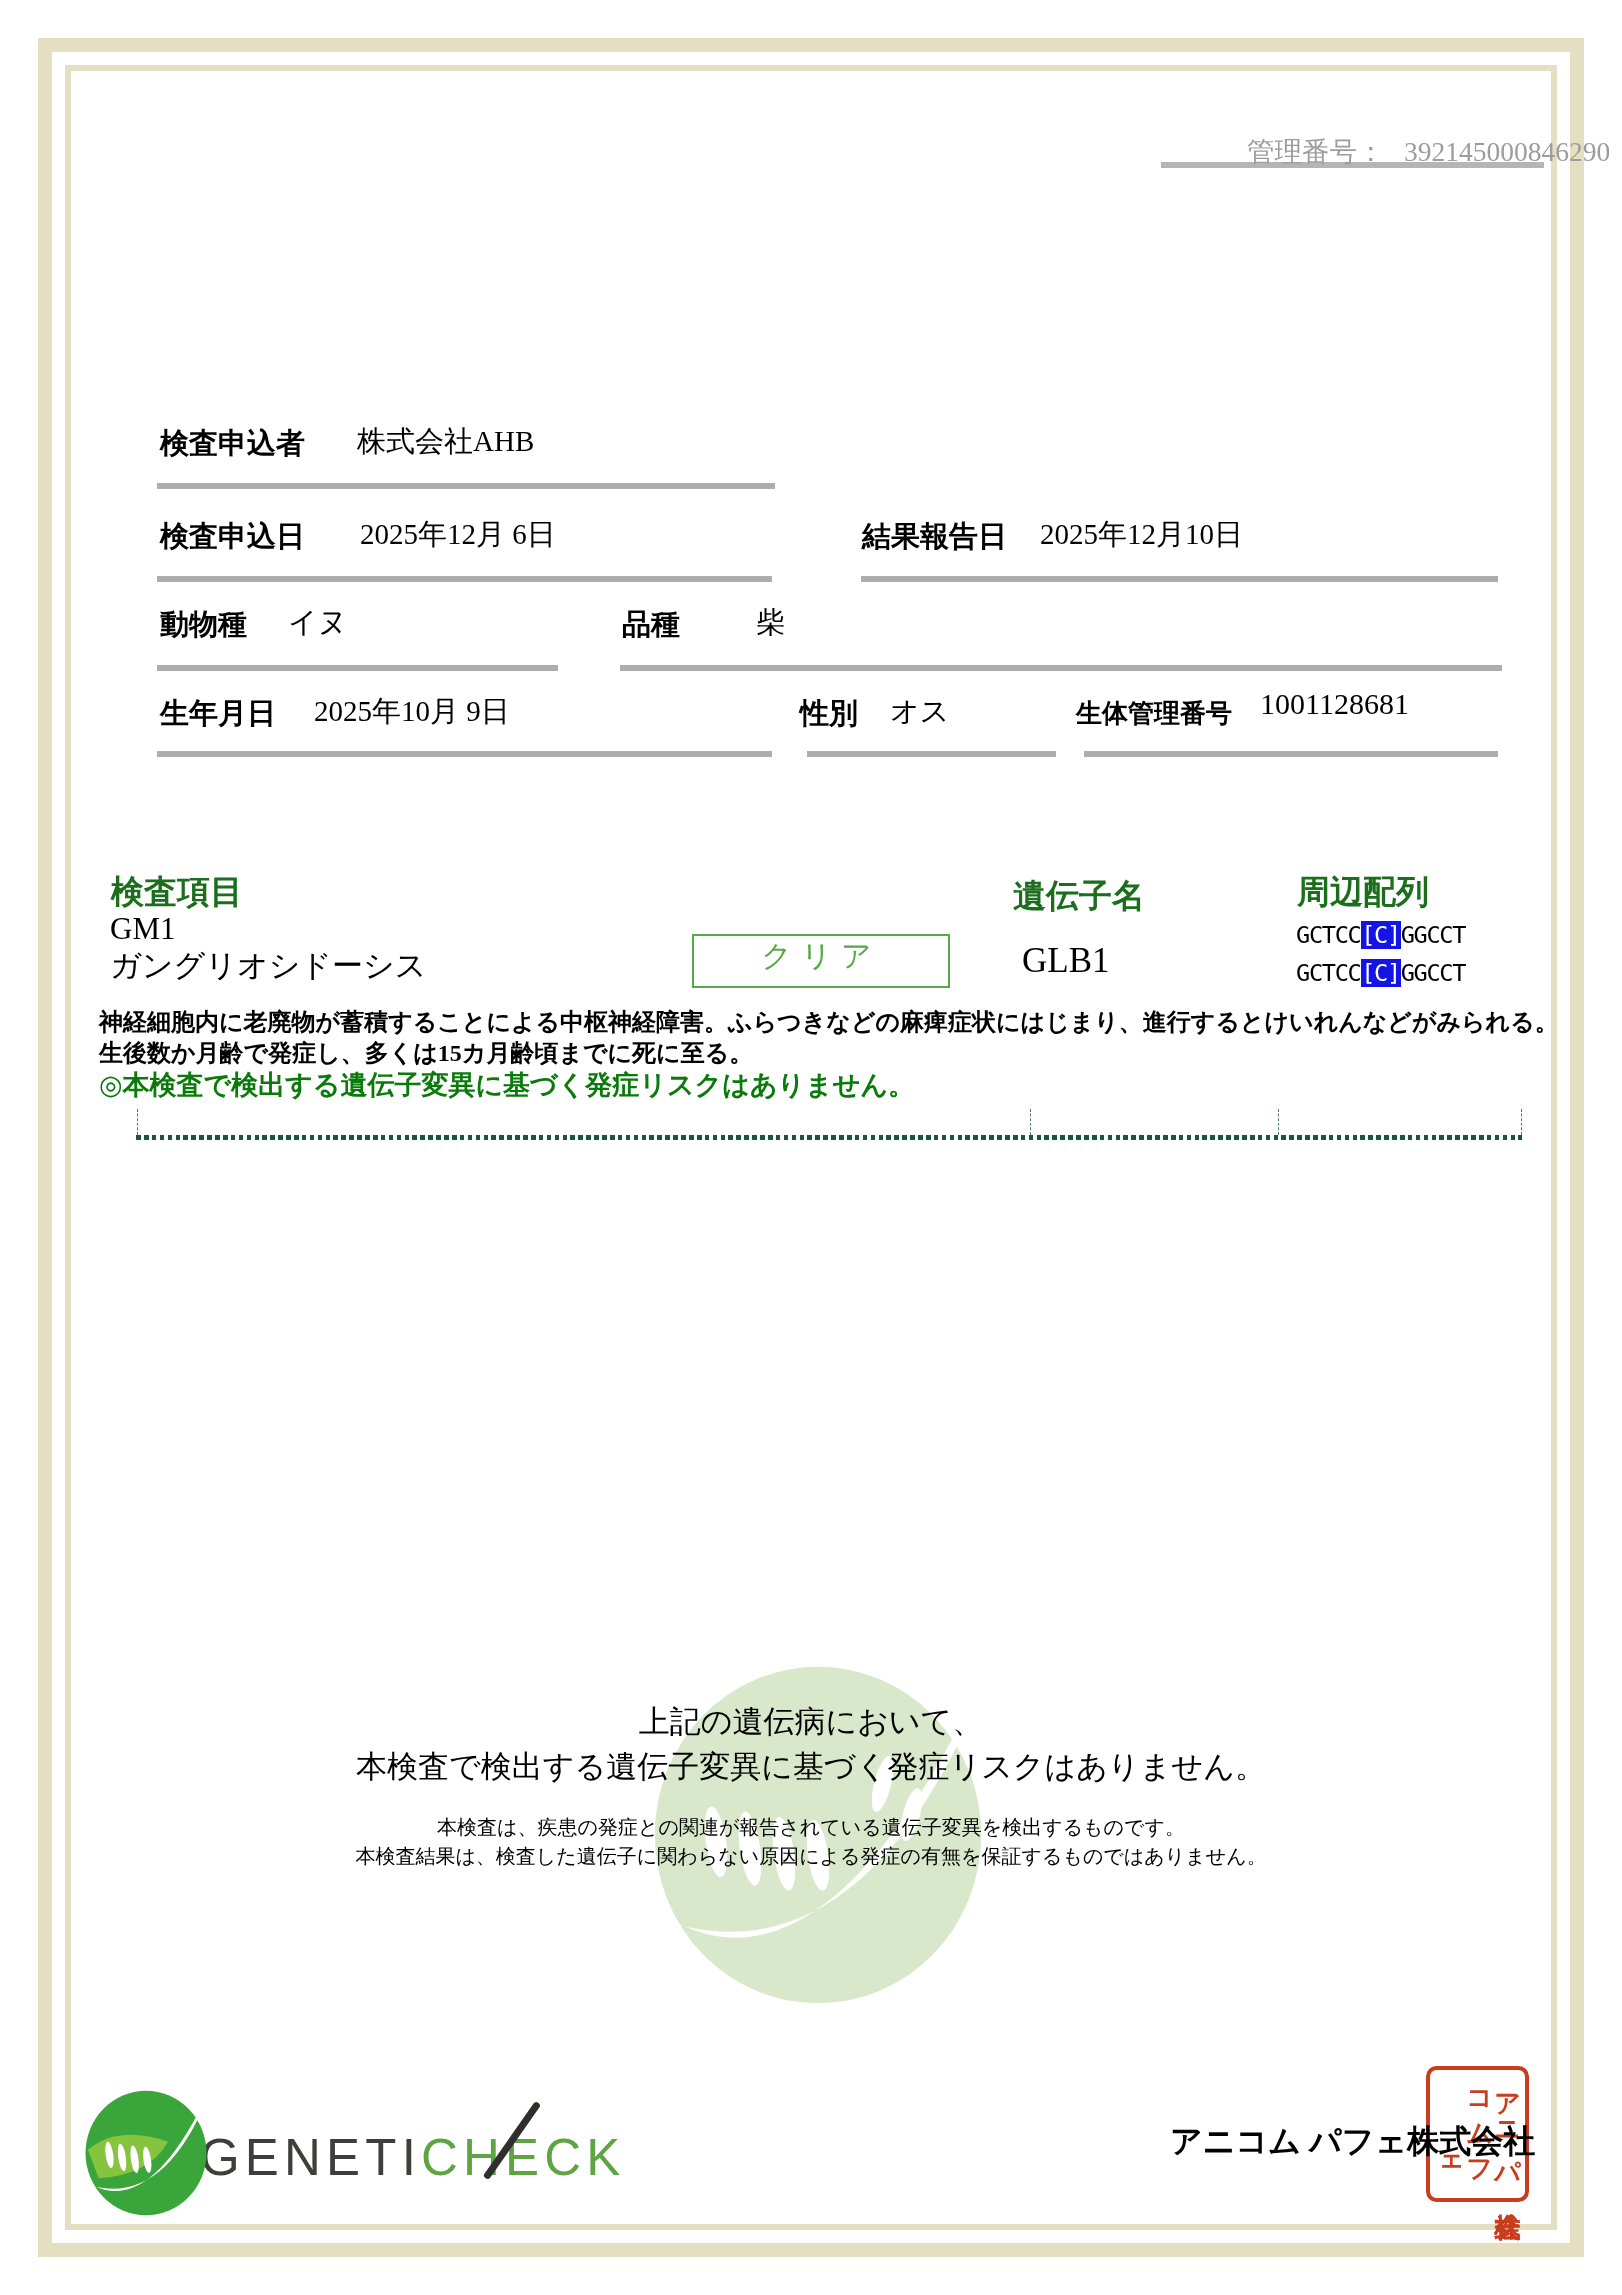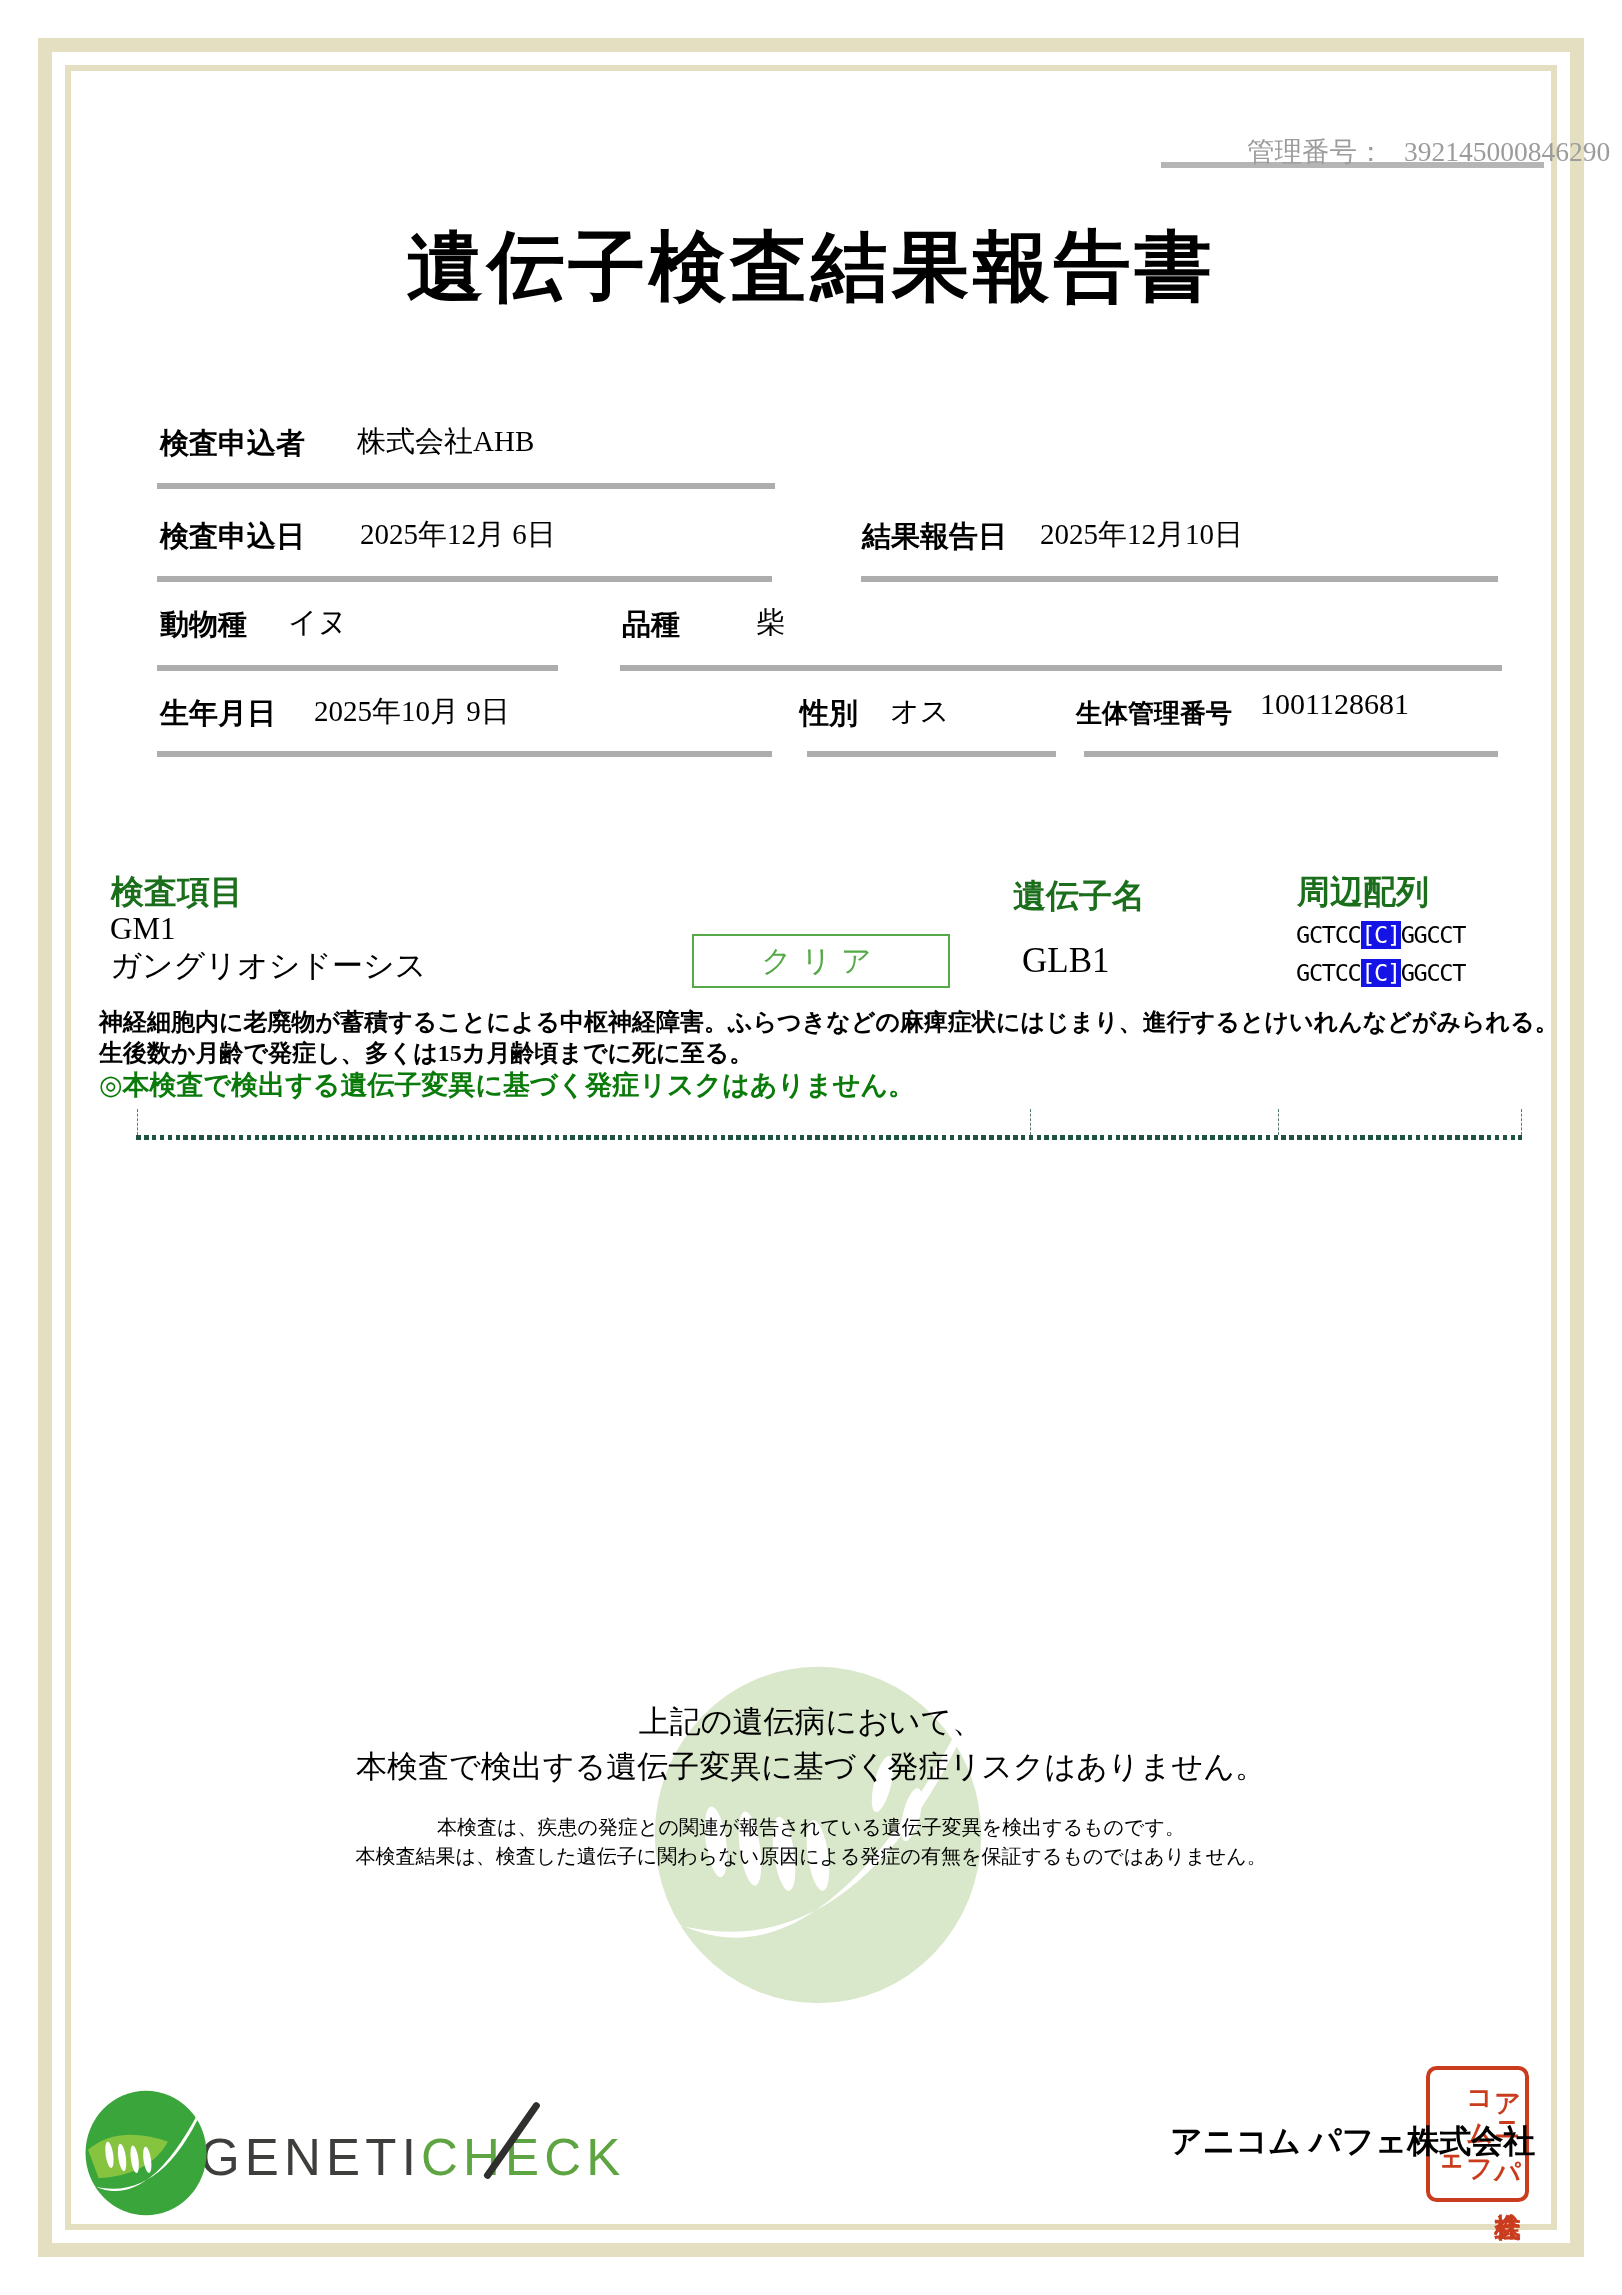--- a/index.html
+++ b/index.html
@@ -12,21 +12,21 @@
   .frame-inner{position:absolute;left:65px;top:65px;right:65px;bottom:65px;
                border:6.5px solid #e5dfc2;pointer-events:none;}
   .gray-line{position:absolute;height:5.9px;background:#adadad;}
   .label{font-weight:bold;font-size:29px;white-space:nowrap;}
   .value{font-size:29px;white-space:nowrap;}
   .green-head{font-weight:bold;font-size:33px;color:#1b6e1b;white-space:nowrap;}
   .title{position:absolute;left:0;width:100%;text-align:center;top:216px;
          font-size:77px;font-weight:bold;letter-spacing:3.9px;white-space:nowrap;}
   .mgmt{font-size:27.5px;color:#9c9c9c;white-space:nowrap;}
   .result-box{position:absolute;left:692px;top:934px;width:254px;height:50px;
-              border:2px solid #55a946;display:flex;align-items:center;justify-content:center;}
+              border:2px solid #55a946;display:flex;justify-content:center;}
   .result-box span{color:#55a946;font-size:30px;letter-spacing:9.2px;}
   .seq{font-family:"DejaVu Sans Mono","Liberation Mono",monospace;font-size:23.6px;
        letter-spacing:-1.3px;white-space:nowrap;}
   .seq .var{background:#1414e6;color:#ffffff;padding:0 0.7px;}
   .desc{font-size:24px;font-weight:bold;white-space:nowrap;}
   .risk{font-size:27px;font-weight:bold;color:#0a7a0a;white-space:nowrap;}
   .vdash{position:absolute;width:0;height:26px;border-left:1.3px dashed #5a7a6a;top:1109px;}
   .hdots{position:absolute;left:136px;top:1135px;width:1386px;height:4.6px;
          background:repeating-linear-gradient(90deg,#1e5340 0 4.6px,transparent 4.6px 7.9px);}
   .center-line{position:absolute;left:0;width:100%;text-align:center;white-space:nowrap;
@@ -70,21 +70,20 @@
       <ellipse cx="138" cy="70" rx="5" ry="17" transform="rotate(14 138 70)"></ellipse>
       <ellipse cx="155" cy="88" rx="5" ry="16" transform="rotate(14 155 88)"></ellipse>
     </g>
   </svg>
 
   <div class="abs mgmt fg" style="left:1247px;top:98px;margin-top:36px;">
     <span>管理番号：</span><span style="margin-left:19.6px;">392145000846290</span>
   </div>
   <div class="gray-line" style="left:1161px;top:162px;width:383px;background:#b5b5b5;"></div>
 
-  <div class="title fg">遺伝子検査結果報告書</div>
 
   <div class="abs label fg" style="left:160px;top:424px;">検査申込者</div>
   <div class="abs value fg" style="left:357px;top:422px;">株式会社AHB</div>
   <div class="gray-line" style="left:157px;top:483px;width:618px;"></div>
 
   <div class="abs label fg" style="left:160px;top:517px;text-align:center;">検査申込日</div>
   <div class="abs value fg" style="left:360px;top:515px;">2025年12月 6日</div>
   <div class="abs label fg" style="left:862px;top:517px;">結果報告日</div>
   <div class="abs value fg" style="left:1040px;top:515px;">2025年12月10日</div>
   <div class="gray-line" style="left:157px;top:576px;width:615px;"></div>

